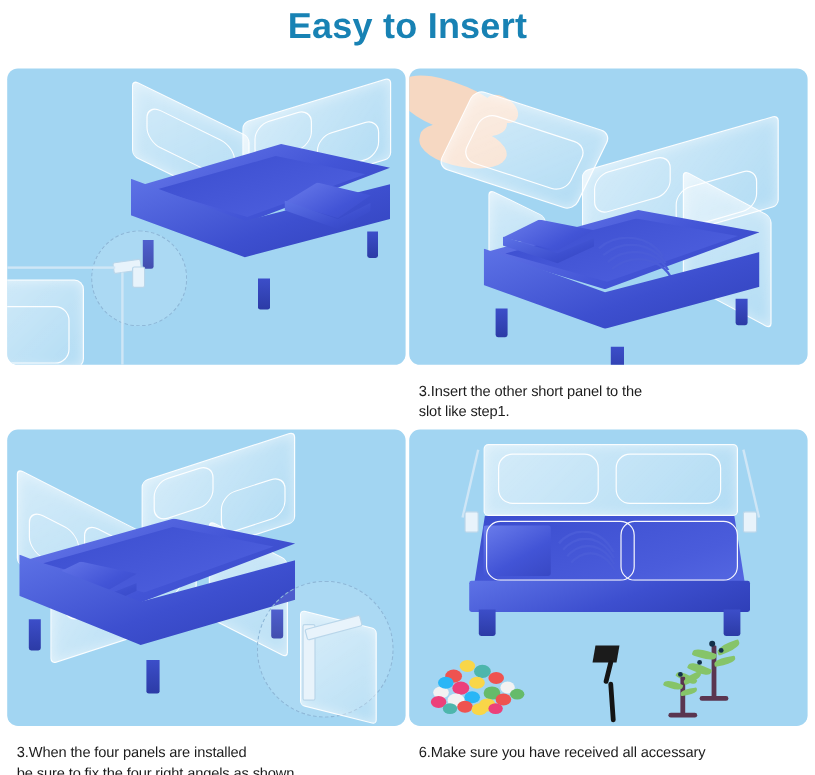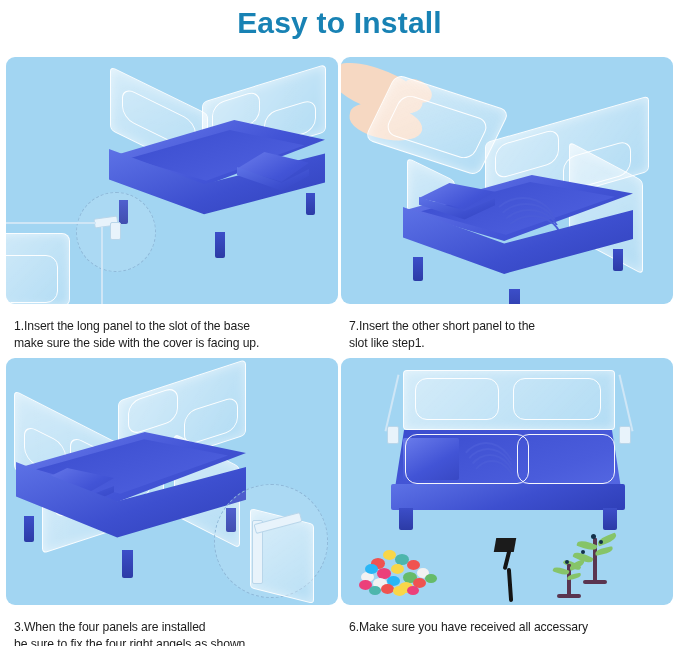--- a/index.html
+++ b/index.html
@@ -126,21 +126,21 @@
   .ramp-line {
     position: absolute;
     border: 2px solid #4a5cd8;
     border-color: #4a5cd8 transparent transparent transparent;
     border-radius: 50% 50% 0 0 / 100% 100% 0 0;
   }
 </style>
 </head>
 <body>
 
-<div id="page-title">Easy to Install</div>
+<div id="page-title">Easy to Insert</div>
 
 <div class="grid">
 
   <div class="step col-l row-t">
     <div class="figure">
       <div class="scene">
 
         <div class="glass" style="left:104px;top:33px;width:96px;height:62px;
              transform:skewY(26deg);border-radius:5px;"></div>
         <div class="glass-win" style="left:116px;top:47px;width:72px;height:30px;transform:skewY(26deg);"></div>
@@ -171,22 +171,20 @@
         <div class="callout" style="left:70px;top:135px;width:78px;height:78px;"></div>
         <div class="clip" style="left:88px;top:160px;width:22px;height:8px;transform:rotate(-8deg);"></div>
         <div class="clip" style="left:104px;top:165px;width:9px;height:16px;"></div>
         <div class="leader" style="left:0px;top:165px;width:90px;height:1.6px;"></div>
 
         <div class="glass" style="left:-30px;top:176px;width:92px;height:72px;border-radius:8px;"></div>
         <div class="glass-win" style="left:-16px;top:198px;width:66px;height:46px;"></div>
         <div class="leader" style="left:95px;top:170px;width:1.6px;height:78px;"></div>
       </div>
     </div>
-    <div class="caption">1.Insert the long panel to the slot of the base
-make sure the side with the cover is facing up.</div>
   </div>
 
   <div class="step col-r row-t">
     <div class="figure">
       <div class="scene">
 
         <div class="hand" style="left:-12px;top:12px;width:96px;height:40px;transform:rotate(18deg);"></div>
         <div class="hand" style="left:8px;top:48px;width:74px;height:34px;transform:rotate(10deg);"></div>
         <div class="hand" style="left:62px;top:24px;width:30px;height:20px;transform:rotate(26deg);"></div>
         <div class="hand" style="left:50px;top:62px;width:26px;height:17px;transform:rotate(8deg);"></div>
@@ -223,21 +221,21 @@
              clip-path:polygon(0% 0%, 60% 44%, 100% 4%, 100% 26%, 60% 70%, 0% 24%);"></div>
 
         <div class="tankbase" style="left:62px;top:150px;width:230px;height:76px;
              clip-path:polygon(0% 0%, 44% 48%, 100% 4%, 100% 42%, 44% 88%, 0% 40%);"></div>
 
         <div class="leg" style="left:72px;top:200px;width:10px;height:24px;"></div>
         <div class="leg" style="left:168px;top:232px;width:11px;height:26px;"></div>
         <div class="leg" style="left:272px;top:192px;width:10px;height:22px;"></div>
       </div>
     </div>
-    <div class="caption">7.Insert the other short panel to the
+    <div class="caption">3.Insert the other short panel to the
 slot like step1.</div>
   </div>
 
   <div class="step col-l row-b">
     <div class="figure">
       <div class="scene">
 
         <div class="glass" style="left:8px;top:60px;width:108px;height:78px;
              transform:skewY(27deg);border-radius:5px;"></div>
         <div class="glass-win" style="left:18px;top:76px;width:40px;height:34px;transform:skewY(27deg);"></div>

